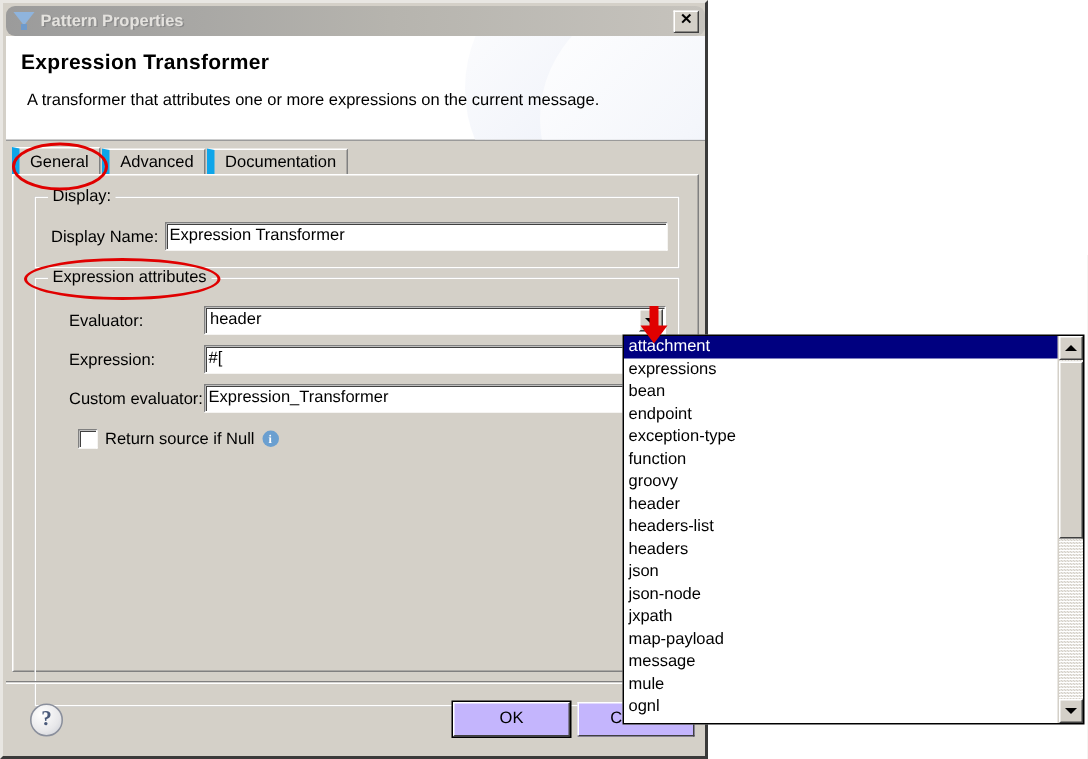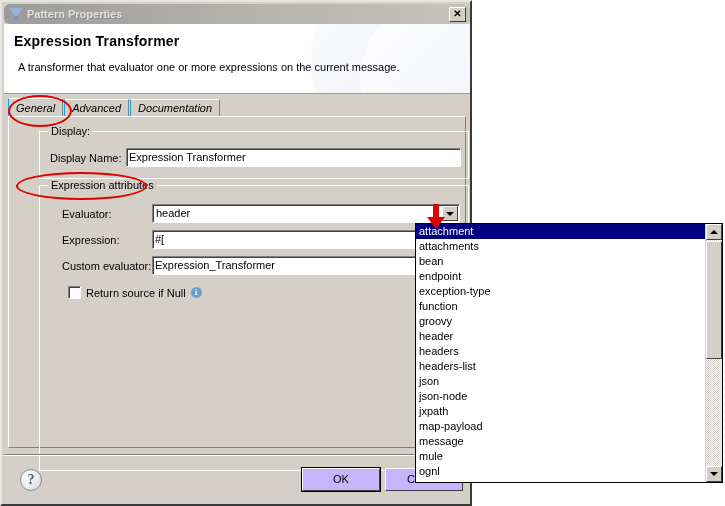--- a/index.html
+++ b/index.html
@@ -133,28 +133,27 @@
     left: 6px; top: 96px;
     width: 458px; height: 19px;
     display: flex;
     align-items: flex-end;
   }
   .tab {
     height: 18px;
     padding: 0 7px;
     background: #d4d0c8;
     border-top: 1px solid #ffffff;
-    border-left: 1px solid #0ea5e9;
+    border-left: 5px solid #0ea5e9;
     border-right: 1px solid #808080;
     box-sizing: border-box;
     font-size: 11px;
     line-height: 17px;
     white-space: nowrap;
     margin-right: 1px;
-    font-style: italic;
   }
   .tab.selected {
     height: 19px;
     line-height: 18px;
   }
 
   
   .tabpanel {
     position: absolute;
     left: 6px; top: 114px;
@@ -166,21 +165,20 @@
     box-sizing: border-box;
     background: #d4d0c8;
   }
 
   
   .groupbox {
     position: absolute;
     border: 1px solid #808080;
     border-top-color: #808080;
     box-sizing: border-box;
-    margin-left: 16px;
   }
   .groupbox .gb-inner {
     position: absolute;
     left: -1px; top: -1px; right: -1px; bottom: -1px;
     border: 1px solid #ffffff;
     border-top-color: #ffffff;
     pointer-events: none;
   }
   .gb-legend {
     position: absolute;
@@ -426,21 +424,21 @@
         <div class="stem"></div>
     </div>
     <div class="title-text">Pattern Properties</div>
     <div class="close-btn">✕</div>
   </div>
 
   <div class="header-banner">
     <div class="header-swoosh"></div>
     <div class="header-swoosh2"></div>
     <div class="header-title">Expression Transformer</div>
-    <div class="header-desc">A transformer that evaluator one or more expressions on the current message.</div>
+    <div class="header-desc">A transformer that attributes one or more expressions on the current message.</div>
   </div>
 
   <div class="tabstrip">
     <div class="tab selected">
       <span>General</span>
     </div>
     <div class="tab">
       <span>Advanced</span>
     </div>
     <div class="tab">
@@ -485,29 +483,29 @@
 
   <div class="sep-line"></div>
   <div class="help-btn">?</div>
   <div class="dlg-btn default" id="btn-ok">OK</div>
   <div class="dlg-btn" id="btn-cancel">Cancel</div>
 </div>
 
 <div id="dropdown">
   <div class="dd-list">
     <div class="dd-item selected">attachment</div>
-    <div class="dd-item">attachments</div>
+    <div class="dd-item">expressions</div>
     <div class="dd-item">bean</div>
     <div class="dd-item">endpoint</div>
     <div class="dd-item">exception-type</div>
     <div class="dd-item">function</div>
     <div class="dd-item">groovy</div>
     <div class="dd-item">header</div>
+    <div class="dd-item">headers-list</div>
     <div class="dd-item">headers</div>
-    <div class="dd-item">headers-list</div>
     <div class="dd-item">json</div>
     <div class="dd-item">json-node</div>
     <div class="dd-item">jxpath</div>
     <div class="dd-item">map-payload</div>
     <div class="dd-item">message</div>
     <div class="dd-item">mule</div>
     <div class="dd-item">ognl</div>
 
   </div>
   <div class="dd-scrollbar">

